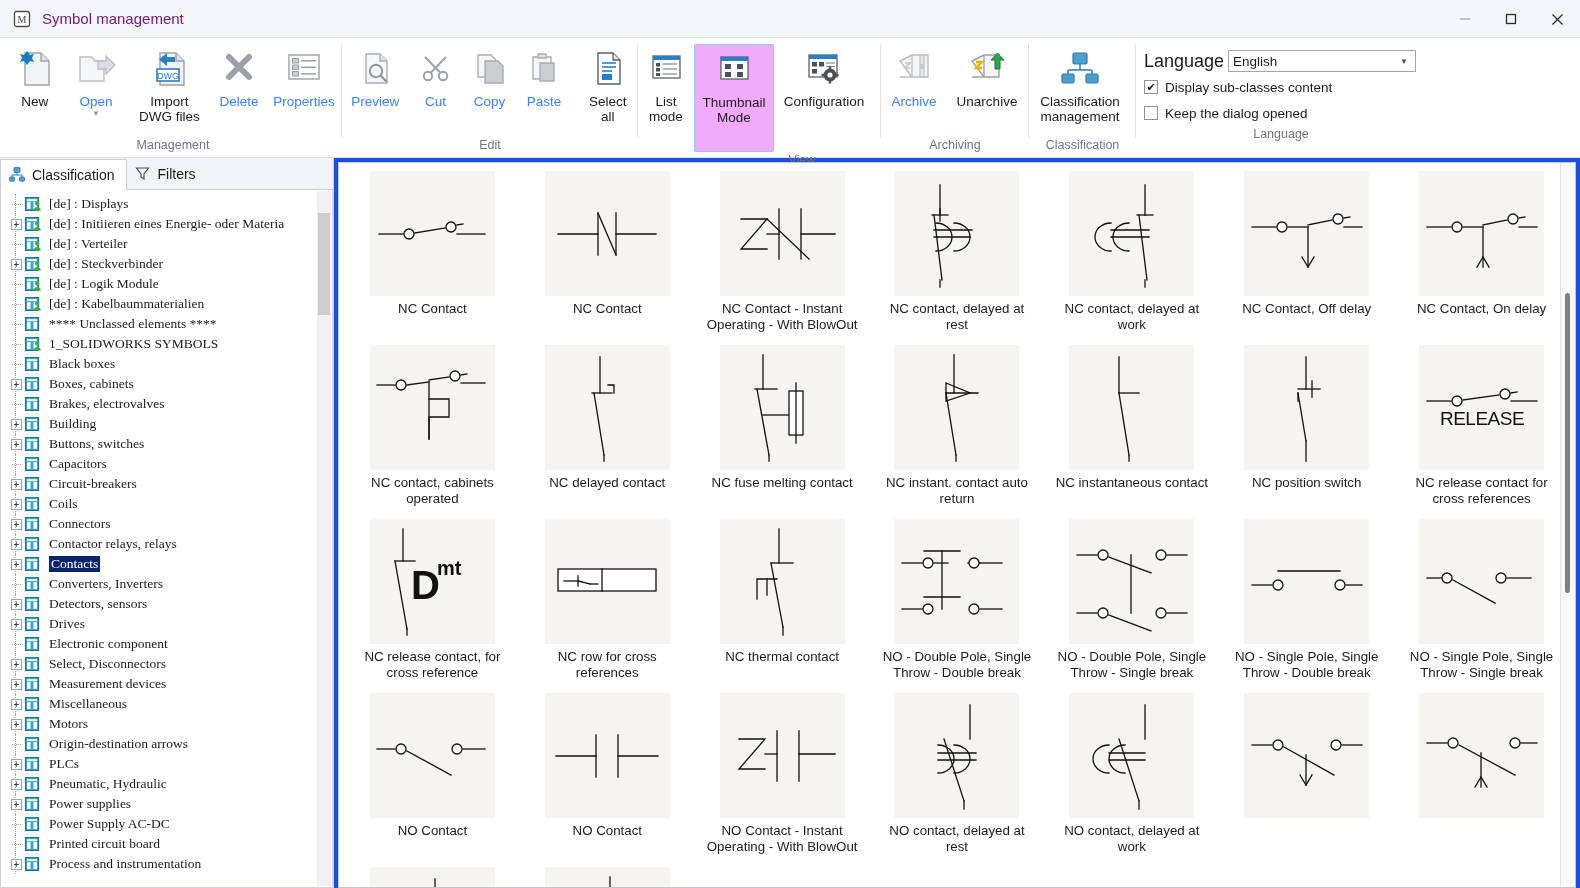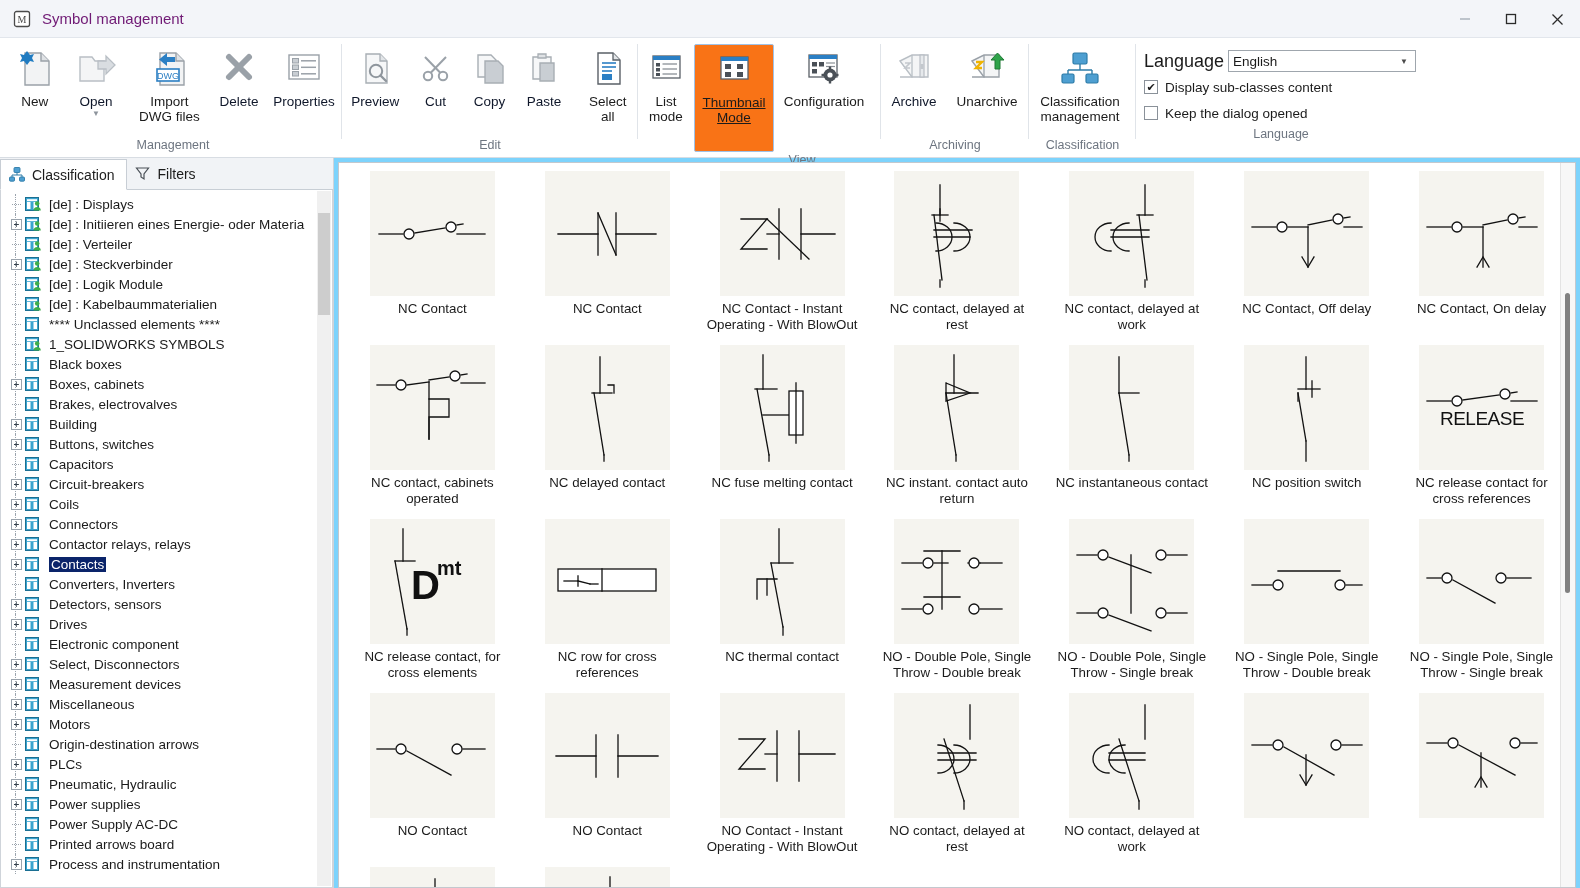--- a/index.html
+++ b/index.html
@@ -56,22 +56,22 @@
   .rbtn {
     width:auto; min-width:54px; padding:0 6px;
     display:flex; flex-direction:column; align-items:center;
     cursor:default;
   }
   .rbtn .glyph { height:50px; display:flex; align-items:center; justify-content:center; }
   .rbtn .lbl {
     font-size:13.5px; text-align:center; line-height:15px; color:#1b1b1b;
     max-width:86px;
   }
-  .rbtn.disabled .lbl { color:#0f172a; }
-  .rbtn.active { background:#f97316; border:1px solid #9fc2e7; border-radius:2px;text-decoration:underline; }
+  .rbtn.disabled .lbl { color:#3b82f6; }
+  .rbtn.active { background:#f0abfc; border:1px solid #9fc2e7; border-radius:2px; }
   .rbtn .caret { font-size:8px; color:#8d949c; line-height:8px; margin-top:1px; }
 
   
   .options-group { padding-left:8px; padding-top:10px; width:280px; }
   .opt-row { display:flex; align-items:center; height:26px; }
   .opt-label { font-size:18px; margin-right:4px; }
   .combo {
     width:188px;height:22px;border:1px solid #9fa6ad;background:#fff;
     display:flex;align-items:center;justify-content:space-between;
     padding:0 3px 0 4px;font-size:13.5px;
@@ -102,29 +102,29 @@
   .trow { height:20px; display:flex; align-items:center; padding-left:10px; white-space:nowrap;
           font-size:13.5px; position:relative; }
   .expander { width:11px;height:11px;border:1px solid #9aa3ac;background:#fff;
               display:flex;align-items:center;justify-content:center;
               font-size:10px;line-height:9px;color:#37424d;margin-right:3px;flex:0 0 11px;
               font-family:"Liberation Sans",sans-serif;}
   .dots { width:11px;flex:0 0 11px;margin-right:3px;display:flex;align-items:center;justify-content:center;}
   .dots::before { content:""; width:9px;border-top:1px dotted #9aa3ac; }
   .tline { position:absolute; left:14px; top:0; bottom:0; border-left:1px dotted #9aa3ac; }
   .ticon-sym { flex:0 0 18px; width:18px; height:15px; margin-right:6px; }
-  .tlabel { color:#1b1b1b; }
+  .tlabel { color:#1b1b1b;font-family:Liberation Serif, serif; }
   .trow.selected .tlabel { background:#0a246a; color:#fff; padding:0 2px; }
   .tree-scroll {
     position:absolute; right:1px; top:1px; bottom:1px; width:14px; background:#f0f0f0;
   }
   .tree-thumb { position:absolute; left:1px; width:12px; top:22px; height:102px; background:#cdcdcd; }
 
   
-  .right { flex:1; min-width:0; background:#7dd3fc; padding:4px 4px 0 4px; display:flex; }
+  .right { flex:1; min-width:0; background:#1d4ed8; padding:4px 4px 0 4px; display:flex; }
   .gridwrap {
     flex:1; border:1px solid #c3c8ce; background:#fff; position:relative; overflow:hidden;
   }
   .grid {
     display:grid; grid-template-columns:repeat(7, 1fr);
     padding:8px 6px 0 6px; column-gap:0px; row-gap:0px;
   }
   .cell { display:flex; flex-direction:column; align-items:center; height:174px; }
   .thumb {
     width:125px;height:125px;background:#f5f4ef;
@@ -912,21 +912,21 @@
               <div class="tline"></div>
               <div class="dots"></div>
               <span class="ticon-sym">
                 <svg width="17" height="14" viewBox="0 0 17 14">
                   <rect x="0.5" y="0.5" width="13" height="13" fill="#3aa4cf" stroke="#1b6f92" stroke-width="1"></rect>
                   <rect x="2" y="5" width="3.5" height="7" fill="#fff"></rect>
                   <rect x="8.5" y="5" width="3.5" height="7" fill="#fff"></rect>
                   <rect x="2" y="2.2" width="10" height="2" fill="#fff"></rect>
                 </svg>
               </span>
-              <span class="tlabel">Printed arrows board</span>
+              <span class="tlabel">Printed circuit board</span>
             </div>
             <div class="trow">
               <div class="tline"></div>
               <div class="expander">+</div>
               <span class="ticon-sym">
                 <svg width="17" height="14" viewBox="0 0 17 14">
                   <rect x="0.5" y="0.5" width="13" height="13" fill="#3aa4cf" stroke="#1b6f92" stroke-width="1"></rect>
                   <rect x="2" y="5" width="3.5" height="7" fill="#fff"></rect>
                   <rect x="8.5" y="5" width="3.5" height="7" fill="#fff"></rect>
                   <rect x="2" y="2.2" width="10" height="2" fill="#fff"></rect>
@@ -1171,21 +1171,21 @@
                   <g stroke="#111" stroke-width="1.3" fill="none" stroke-linecap="square">
                     <line x1="30" y1="6" x2="30" y2="38"></line>
                     <polyline points="22,38 42,38"></polyline>
                     <line x1="22" y1="38" x2="34" y2="106"></line>
                     <line x1="34" y1="106" x2="34" y2="112"></line>
                     <text x="38" y="76" font-size="40" fill="#111" stroke="none" font-weight="bold" font-family="Liberation Sans, sans-serif">D</text>
                     <text x="64" y="52" font-size="20" fill="#111" stroke="none" font-weight="bold" font-family="Liberation Sans, sans-serif">mt</text>
                   </g>
                 </svg>
               </div>
-              <div class="cap">NC release contact, for cross elements</div>
+              <div class="cap">NC release contact, for cross reference</div>
             </div>
             <div class="cell">
               <div class="thumb">
                 <svg width="118" height="118" viewBox="0 0 118 118">
                   <g stroke="#111" stroke-width="1.3" fill="none" stroke-linecap="square">
                     <rect x="10" y="46" width="98" height="22" fill="#fff" stroke="#111" stroke-width="1.3"></rect>
                     <line x1="54" y1="46" x2="54" y2="68"></line>
                     <line x1="16" y1="58" x2="30" y2="58"></line>
                     <line x1="30" y1="58" x2="42" y2="61"></line>
                     <line x1="42" y1="61" x2="50" y2="61"></line>

